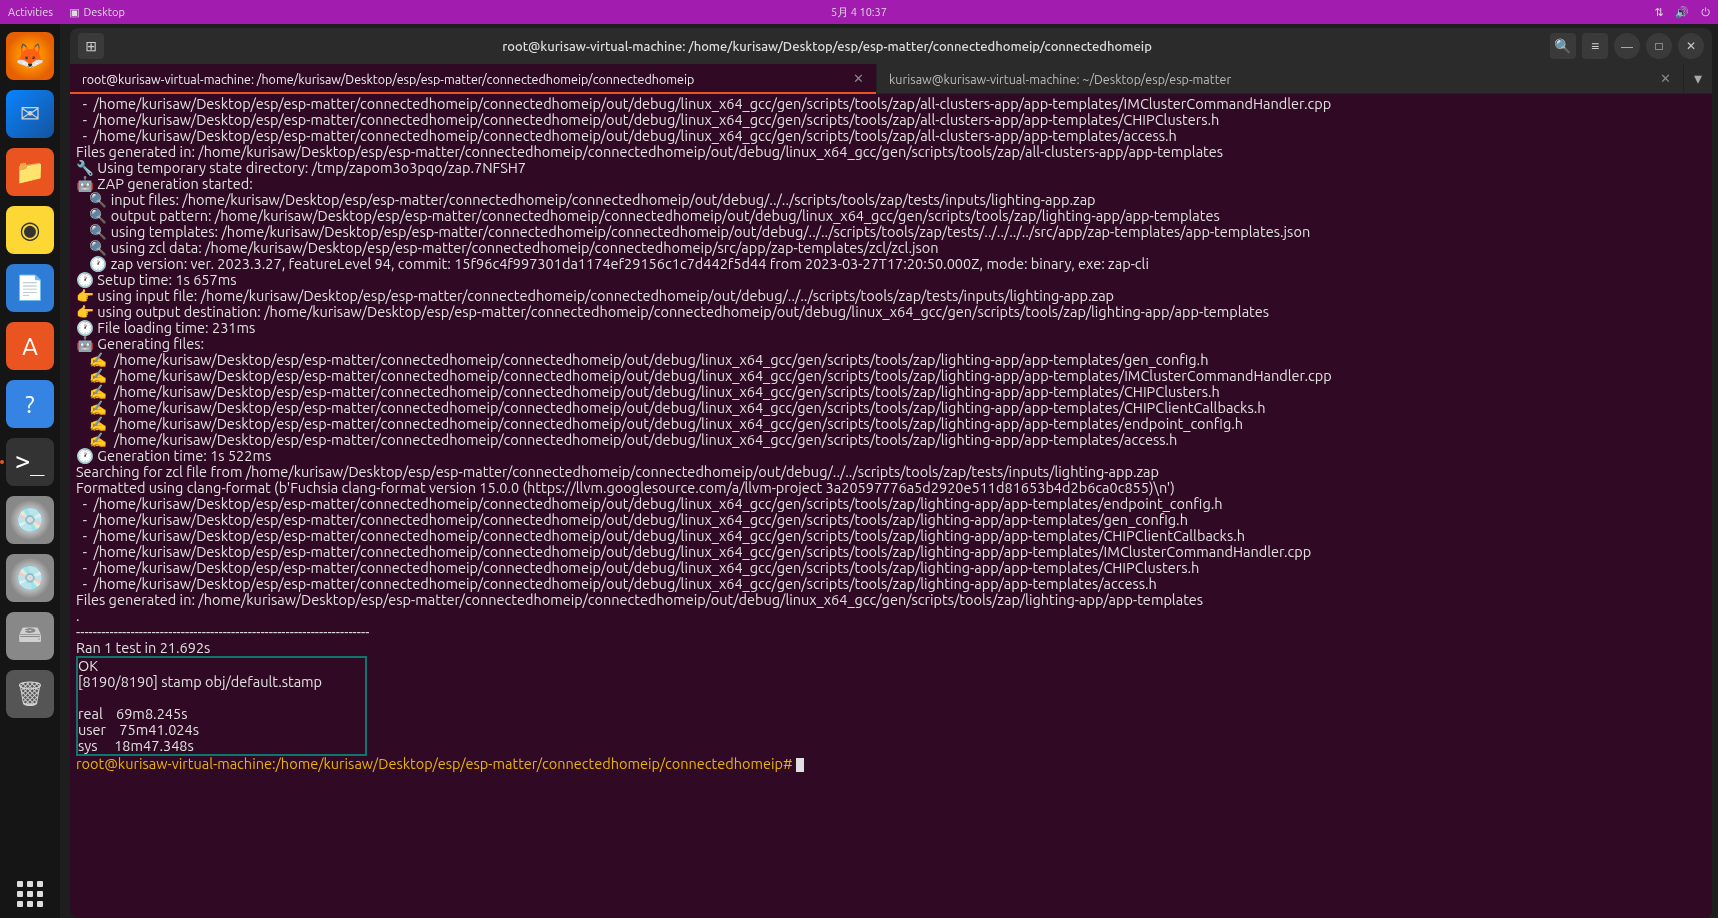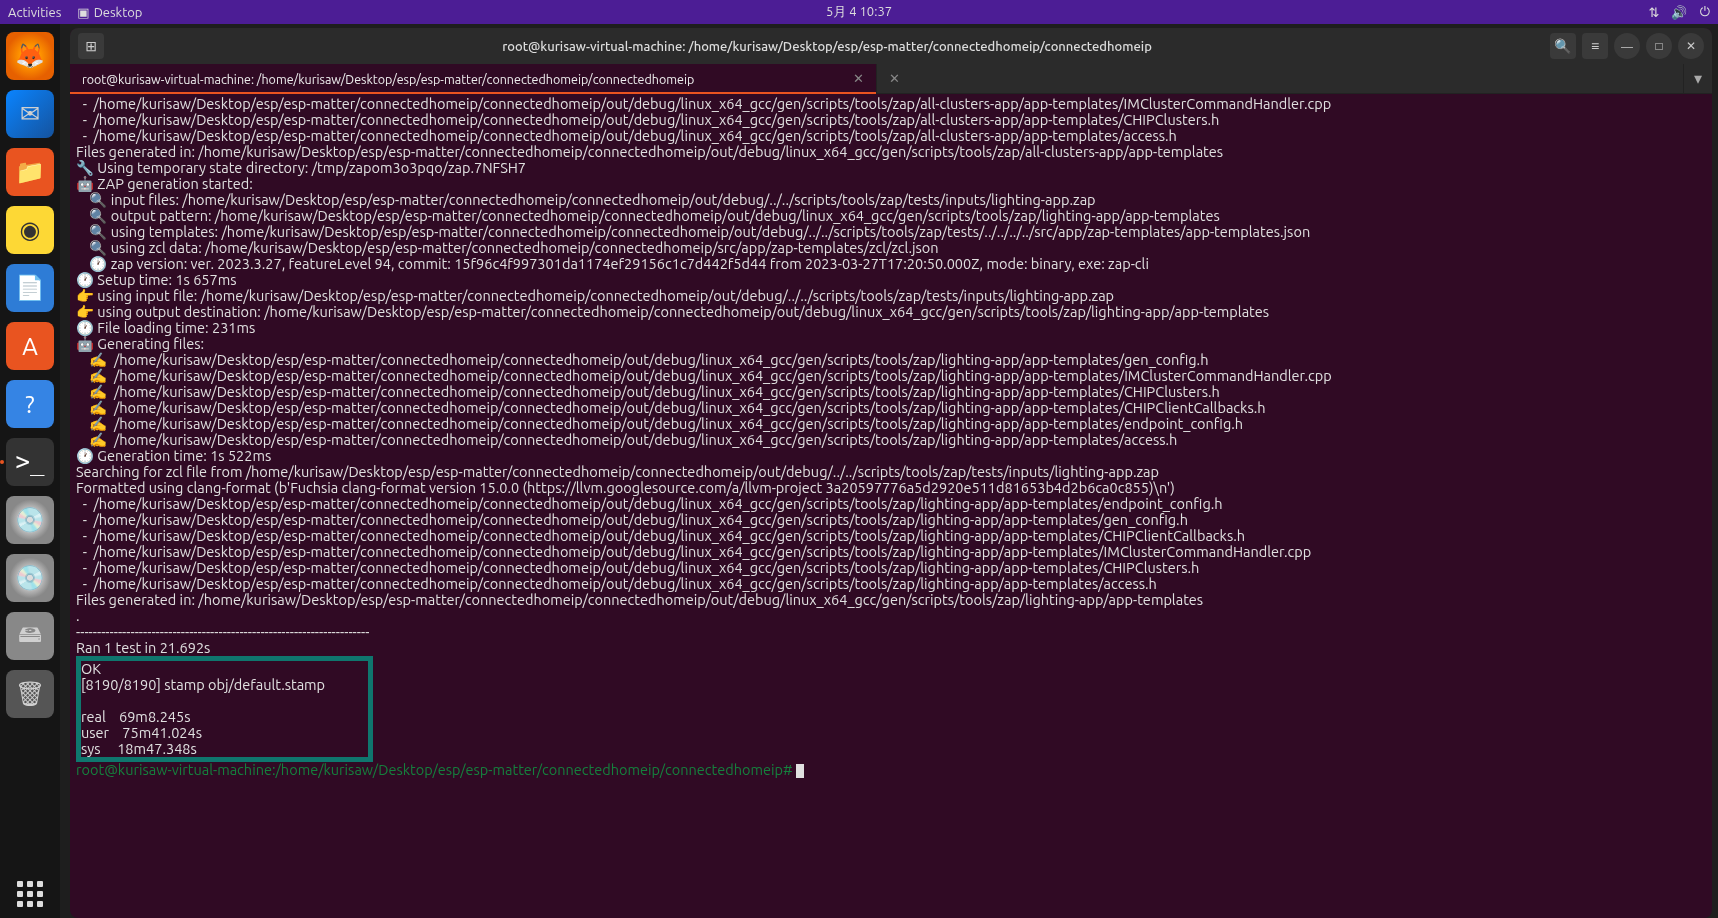--- a/index.html
+++ b/index.html
@@ -1,17 +1,17 @@
 <!DOCTYPE html>
 <html><head>
 <meta charset="utf-8">
 <style>
 *{margin:0;padding:0;box-sizing:border-box;font-family:"Ubuntu",sans-serif}
 body{background:#1e1e1e;color:#d0d0d0;width:1718px;height:918px;overflow:hidden;position:relative}
-.top-bar{height:24px;background:#4c1d95;display:flex;align-items:center;padding:0 8px;font-size:13px;color:#ddd}
+.top-bar{height:24px;background:#a21caf;display:flex;align-items:center;padding:0 8px;font-size:11px;color:#ddd}
 .top-bar .left{display:flex;gap:16px;align-items:center}
 .top-bar .center{position:absolute;left:50%;transform:translateX(-50%)}
 .top-bar .right{margin-left:auto;display:flex;gap:12px;align-items:center}
 .app-icon{display:inline-flex;align-items:center;gap:4px}
 .dock{position:absolute;left:0;top:24px;bottom:0;width:60px;background:rgba(20,20,20,0.85);display:flex;flex-direction:column;align-items:center;padding-top:8px;gap:10px}
 .dock-item{width:48px;height:48px;border-radius:8px;display:flex;align-items:center;justify-content:center;font-size:24px;position:relative}
 .dock-item.active::before{content:"";position:absolute;left:-6px;top:50%;transform:translateY(-50%);width:4px;height:4px;background:#e95420;border-radius:50%}
 .firefox{background:radial-gradient(circle,#ff9500 30%,#e66000 70%)}
 .thunderbird{background:linear-gradient(135deg,#0a84ff,#15539e)}
 .files{background:#e95420}
@@ -38,22 +38,22 @@
 .tabs{height:30px;background:#2b2b2b;display:flex;align-items:stretch;border-bottom:1px solid #222}
 .tab{flex:1;max-width:50%;display:flex;align-items:center;padding:0 12px;font-size:12.5px;color:#bbb;gap:8px;position:relative;border-right:1px solid #222}
 .tab.active{background:#300a24;color:#eee}
 .tab.active::after{content:"";position:absolute;left:0;right:0;bottom:-1px;height:2px;background:#e95420}
 .tab .tab-label{flex:1;white-space:nowrap;overflow:hidden;text-overflow:ellipsis}
 .tab .close{color:#888;font-size:13px}
 .tab-dropdown{width:28px;display:flex;align-items:center;justify-content:center;color:#aaa}
 
 .term-body{flex:1;padding:2px 6px 6px 6px;font-family:"Ubuntu Mono","DejaVu Sans Mono",monospace;font-size:14.5px;line-height:16px;color:#e0e0e0;white-space:pre;overflow:hidden}
 .term-body .line{white-space:pre}
-.prompt-root{color:#15803d}
-.redbox{border:5px solid #0f766e;display:inline-block}
+.prompt-root{color:#eab308}
+.redbox{border:2px solid #0f766e;display:inline-block}
 .cursor{display:inline-block;width:8px;height:14px;background:#e0e0e0;vertical-align:text-bottom}
 </style>
 </head>
 <body>
 
 <div class="top-bar">
   <div class="left">
     <span>Activities</span>
     <span class="app-icon">
       <span>▣</span>
@@ -115,20 +115,21 @@
       <div class="window-btn">✕</div>
     </div>
   </div>
 
   <div class="tabs">
     <div class="tab active">
       <span class="tab-label">root@kurisaw-virtual-machine: /home/kurisaw/Desktop/esp/esp-matter/connectedhomeip/connectedhomeip</span>
       <span class="close">✕</span>
     </div>
     <div class="tab">
+      <span class="tab-label">kurisaw@kurisaw-virtual-machine: ~/Desktop/esp/esp-matter</span>
       <span class="close">✕</span>
     </div>
     <div class="tab-dropdown">
       <span>▾</span>
     </div>
   </div>
 
   <div class="term-body" id="term-body"><div class="line">  -  /home/kurisaw/Desktop/esp/esp-matter/connectedhomeip/connectedhomeip/out/debug/linux_x64_gcc/gen/scripts/tools/zap/all-clusters-app/app-templates/IMClusterCommandHandler.cpp</div><div class="line">  -  /home/kurisaw/Desktop/esp/esp-matter/connectedhomeip/connectedhomeip/out/debug/linux_x64_gcc/gen/scripts/tools/zap/all-clusters-app/app-templates/CHIPClusters.h</div><div class="line">  -  /home/kurisaw/Desktop/esp/esp-matter/connectedhomeip/connectedhomeip/out/debug/linux_x64_gcc/gen/scripts/tools/zap/all-clusters-app/app-templates/access.h</div><div class="line">Files generated in: /home/kurisaw/Desktop/esp/esp-matter/connectedhomeip/connectedhomeip/out/debug/linux_x64_gcc/gen/scripts/tools/zap/all-clusters-app/app-templates</div><div class="line">🔧 Using temporary state directory: /tmp/zapom3o3pqo/zap.7NFSH7</div><div class="line">🤖 ZAP generation started:</div><div class="line">    🔍 input files: /home/kurisaw/Desktop/esp/esp-matter/connectedhomeip/connectedhomeip/out/debug/../../scripts/tools/zap/tests/inputs/lighting-app.zap</div><div class="line">    🔍 output pattern: /home/kurisaw/Desktop/esp/esp-matter/connectedhomeip/connectedhomeip/out/debug/linux_x64_gcc/gen/scripts/tools/zap/lighting-app/app-templates</div><div class="line">    🔍 using templates: /home/kurisaw/Desktop/esp/esp-matter/connectedhomeip/connectedhomeip/out/debug/../../scripts/tools/zap/tests/../../../../src/app/zap-templates/app-templates.json</div><div class="line">    🔍 using zcl data: /home/kurisaw/Desktop/esp/esp-matter/connectedhomeip/connectedhomeip/src/app/zap-templates/zcl/zcl.json</div><div class="line">    🕐 zap version: ver. 2023.3.27, featureLevel 94, commit: 15f96c4f997301da1174ef29156c1c7d442f5d44 from 2023-03-27T17:20:50.000Z, mode: binary, exe: zap-cli</div><div class="line">🕐 Setup time: 1s 657ms</div><div class="line">👉 using input file: /home/kurisaw/Desktop/esp/esp-matter/connectedhomeip/connectedhomeip/out/debug/../../scripts/tools/zap/tests/inputs/lighting-app.zap</div><div class="line">👉 using output destination: /home/kurisaw/Desktop/esp/esp-matter/connectedhomeip/connectedhomeip/out/debug/linux_x64_gcc/gen/scripts/tools/zap/lighting-app/app-templates</div><div class="line">🕐 File loading time: 231ms</div><div class="line">🤖 Generating files:</div><div class="line">    ✍  /home/kurisaw/Desktop/esp/esp-matter/connectedhomeip/connectedhomeip/out/debug/linux_x64_gcc/gen/scripts/tools/zap/lighting-app/app-templates/gen_config.h</div><div class="line">    ✍  /home/kurisaw/Desktop/esp/esp-matter/connectedhomeip/connectedhomeip/out/debug/linux_x64_gcc/gen/scripts/tools/zap/lighting-app/app-templates/IMClusterCommandHandler.cpp</div><div class="line">    ✍  /home/kurisaw/Desktop/esp/esp-matter/connectedhomeip/connectedhomeip/out/debug/linux_x64_gcc/gen/scripts/tools/zap/lighting-app/app-templates/CHIPClusters.h</div><div class="line">    ✍  /home/kurisaw/Desktop/esp/esp-matter/connectedhomeip/connectedhomeip/out/debug/linux_x64_gcc/gen/scripts/tools/zap/lighting-app/app-templates/CHIPClientCallbacks.h</div><div class="line">    ✍  /home/kurisaw/Desktop/esp/esp-matter/connectedhomeip/connectedhomeip/out/debug/linux_x64_gcc/gen/scripts/tools/zap/lighting-app/app-templates/endpoint_config.h</div><div class="line">    ✍  /home/kurisaw/Desktop/esp/esp-matter/connectedhomeip/connectedhomeip/out/debug/linux_x64_gcc/gen/scripts/tools/zap/lighting-app/app-templates/access.h</div><div class="line">🕐 Generation time: 1s 522ms</div><div class="line">Searching for zcl file from /home/kurisaw/Desktop/esp/esp-matter/connectedhomeip/connectedhomeip/out/debug/../../scripts/tools/zap/tests/inputs/lighting-app.zap</div><div class="line">Formatted using clang-format (b'Fuchsia clang-format version 15.0.0 (https://llvm.googlesource.com/a/llvm-project 3a20597776a5d2920e511d81653b4d2b6ca0c855)\n')</div><div class="line">  -  /home/kurisaw/Desktop/esp/esp-matter/connectedhomeip/connectedhomeip/out/debug/linux_x64_gcc/gen/scripts/tools/zap/lighting-app/app-templates/endpoint_config.h</div><div class="line">  -  /home/kurisaw/Desktop/esp/esp-matter/connectedhomeip/connectedhomeip/out/debug/linux_x64_gcc/gen/scripts/tools/zap/lighting-app/app-templates/gen_config.h</div><div class="line">  -  /home/kurisaw/Desktop/esp/esp-matter/connectedhomeip/connectedhomeip/out/debug/linux_x64_gcc/gen/scripts/tools/zap/lighting-app/app-templates/CHIPClientCallbacks.h</div><div class="line">  -  /home/kurisaw/Desktop/esp/esp-matter/connectedhomeip/connectedhomeip/out/debug/linux_x64_gcc/gen/scripts/tools/zap/lighting-app/app-templates/IMClusterCommandHandler.cpp</div><div class="line">  -  /home/kurisaw/Desktop/esp/esp-matter/connectedhomeip/connectedhomeip/out/debug/linux_x64_gcc/gen/scripts/tools/zap/lighting-app/app-templates/CHIPClusters.h</div><div class="line">  -  /home/kurisaw/Desktop/esp/esp-matter/connectedhomeip/connectedhomeip/out/debug/linux_x64_gcc/gen/scripts/tools/zap/lighting-app/app-templates/access.h</div><div class="line">Files generated in: /home/kurisaw/Desktop/esp/esp-matter/connectedhomeip/connectedhomeip/out/debug/linux_x64_gcc/gen/scripts/tools/zap/lighting-app/app-templates</div><div class="line">.</div><div class="line">----------------------------------------------------------------------</div><div class="line">Ran 1 test in 21.692s</div><div class="line"></div><div class="redbox"><div class="line">OK                                              </div><div class="line">[8190/8190] stamp obj/default.stamp             </div><div class="line">                                                </div><div class="line">real    69m8.245s                               </div><div class="line">user    75m41.024s                              </div><div class="line">sys     18m47.348s                              </div></div><div class="line"><span class="prompt-root">root@kurisaw-virtual-machine:/home/kurisaw/Desktop/esp/esp-matter/connectedhomeip/connectedhomeip# </span><span class="cursor"></span></div></div>
 </div>
 

